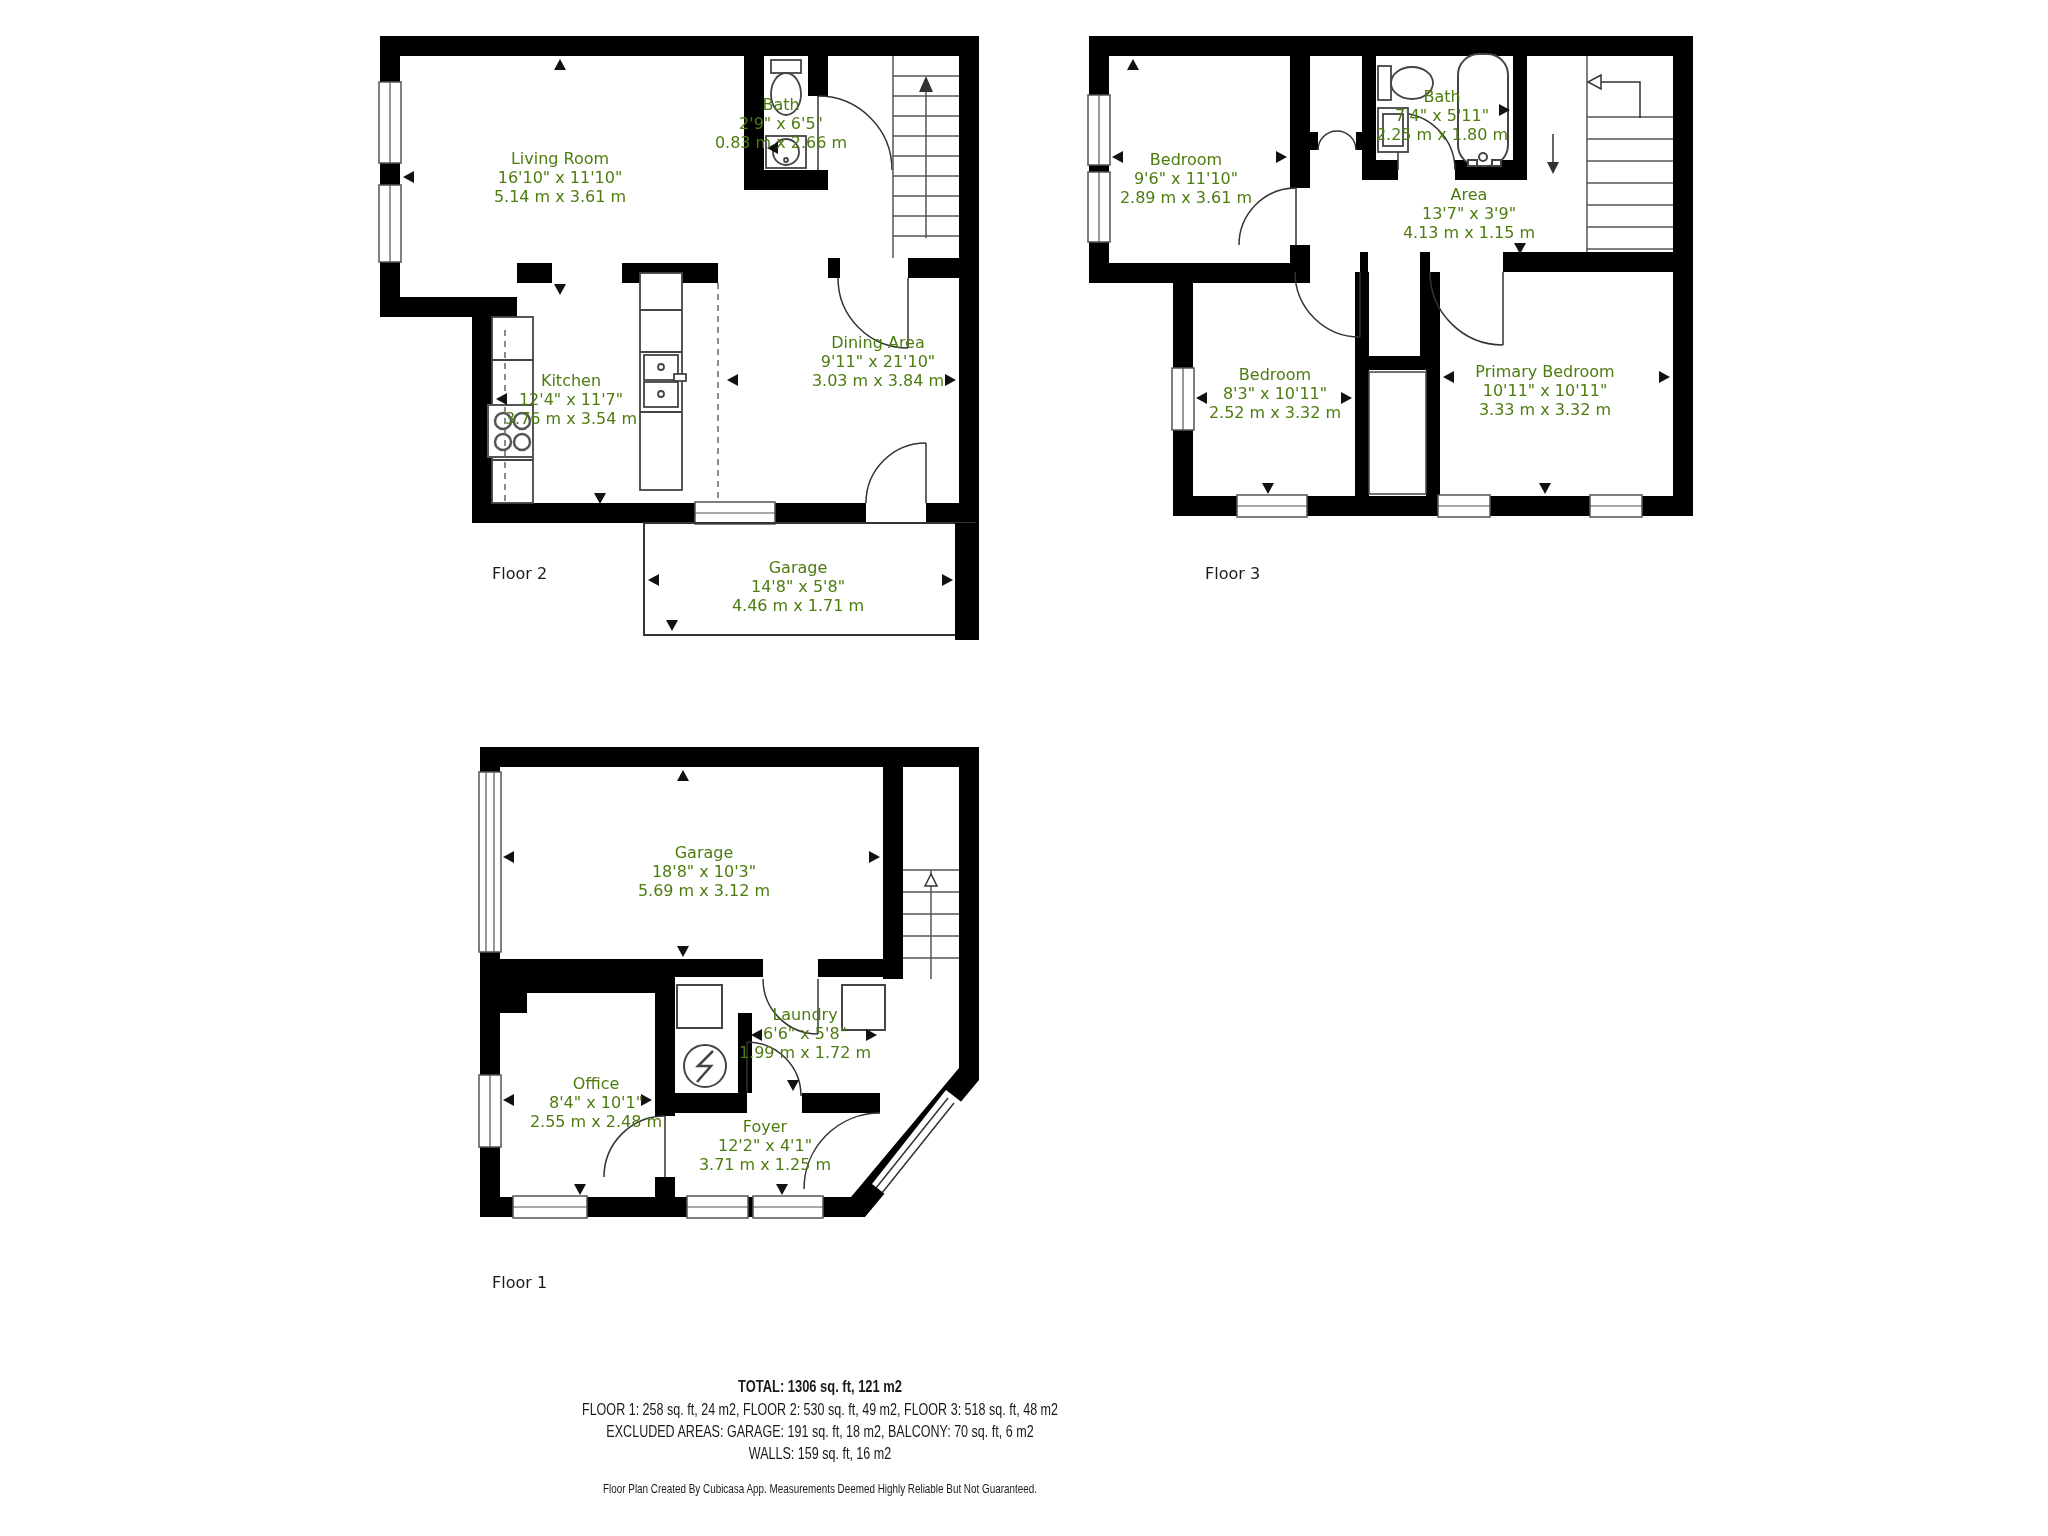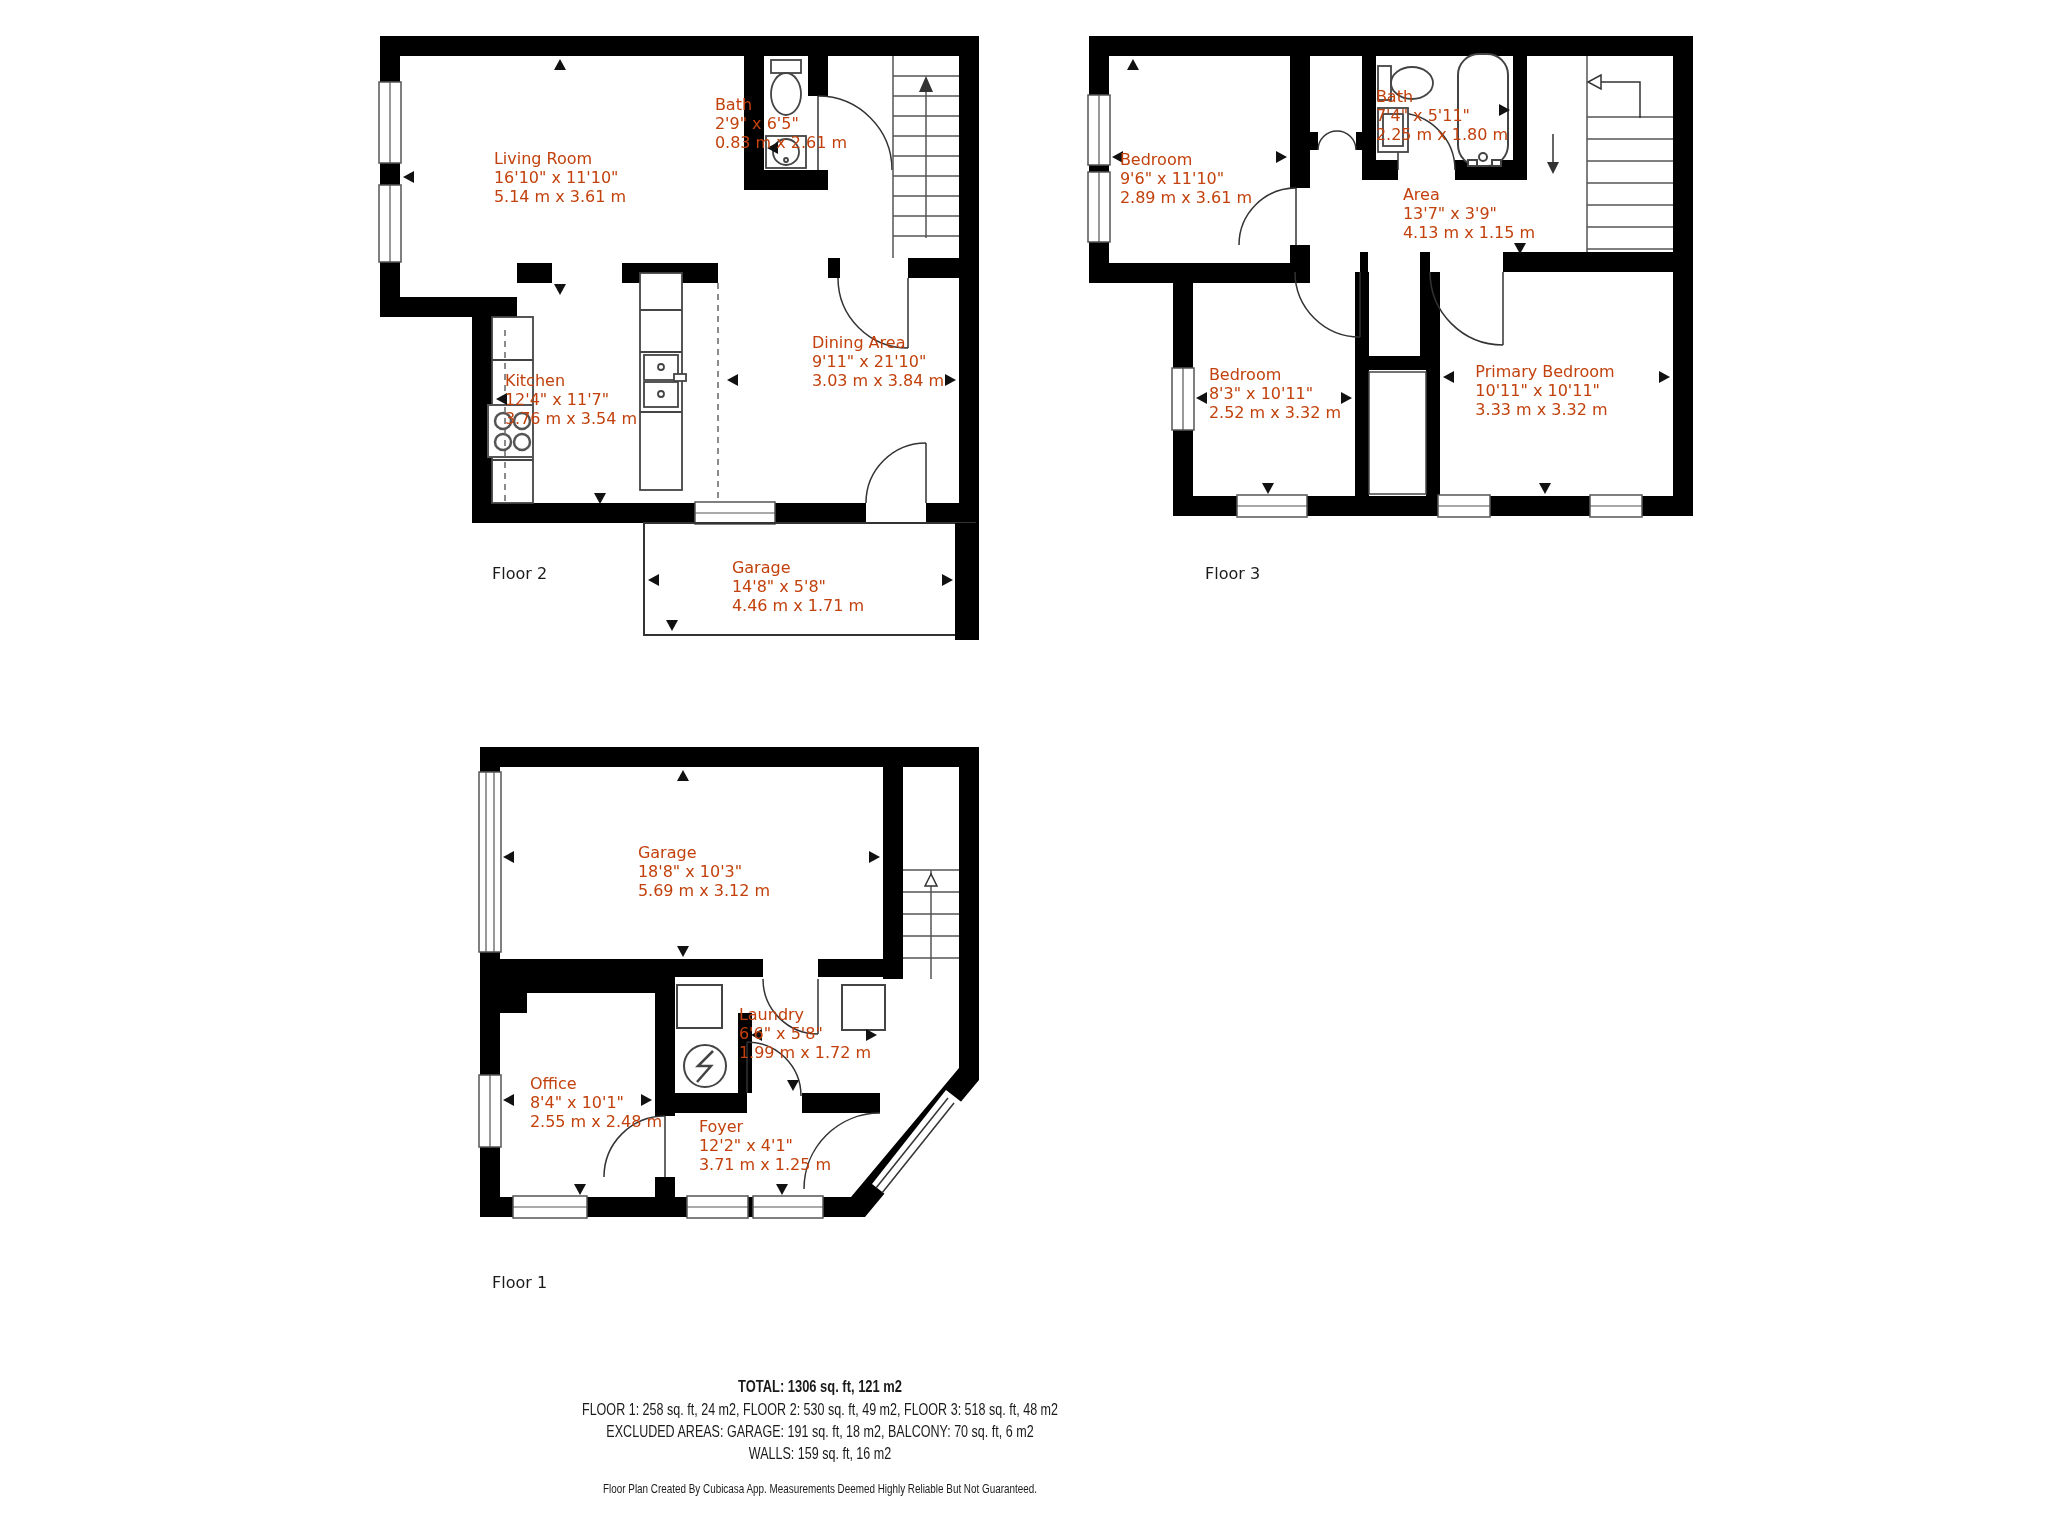--- a/index.html
+++ b/index.html
@@ -1,20 +1,20 @@
 <!DOCTYPE html>
 <html><head>
 <meta charset="utf-8">
 <style>
   html,body{margin:0;padding:0;background:#fff;}
   #page{position:relative;width:2048px;height:1536px;background:#fff;overflow:hidden;
         font-family:"DejaVu Sans","Liberation Sans",sans-serif;color:#1a1a1a;}
   #plan-svg{position:absolute;left:0;top:0;}
-  .room-label{position:absolute;transform:translate(-50%,-50%);
-              font-size:16px;line-height:19px;white-space:nowrap;color:#c2410c;}
+  .room-label{position:absolute;transform:translate(-50%,-50%);text-align:center;
+              font-size:16px;line-height:19px;white-space:nowrap;color:#4d7c0f;}
   .floor-label{position:absolute;font-size:16px;color:#1a1a1a;white-space:nowrap;margin-left:8px;}
   #summary{position:absolute;left:820px;top:1376px;transform:translateX(-50%) scaleX(0.76);
            text-align:center;white-space:nowrap;font-family:"Liberation Sans",sans-serif;}
   #summary .total{font-size:17px;font-weight:bold;line-height:22px;}
   #summary .sline{font-size:16.5px;line-height:22px;}
   #summary .disclaimer{font-size:13px;margin-top:17px;}
 </style>
 </head>
 <body>
 
@@ -323,21 +323,21 @@
 </svg>
 
 <div class="room-label" style="left:560px;top:177px">
   <div>Living Room</div>
   <div>16'10" x 11'10"</div>
   <div>5.14 m x 3.61 m</div>
 </div>
 <div class="room-label" style="left:781px;top:123px">
   <div>Bath</div>
   <div>2'9" x 6'5"</div>
-  <div>0.83 m x 2.61 m</div>
+  <div>0.83 m x 2.66 m</div>
 </div>
 <div class="room-label" style="left:571px;top:399px">
   <div>Kitchen</div>
   <div>12'4" x 11'7"</div>
   <div>3.76 m x 3.54 m</div>
 </div>
 <div class="room-label" style="left:878px;top:361px">
   <div>Dining Area</div>
   <div>9'11" x 21'10"</div>
   <div>3.03 m x 3.84 m</div>

